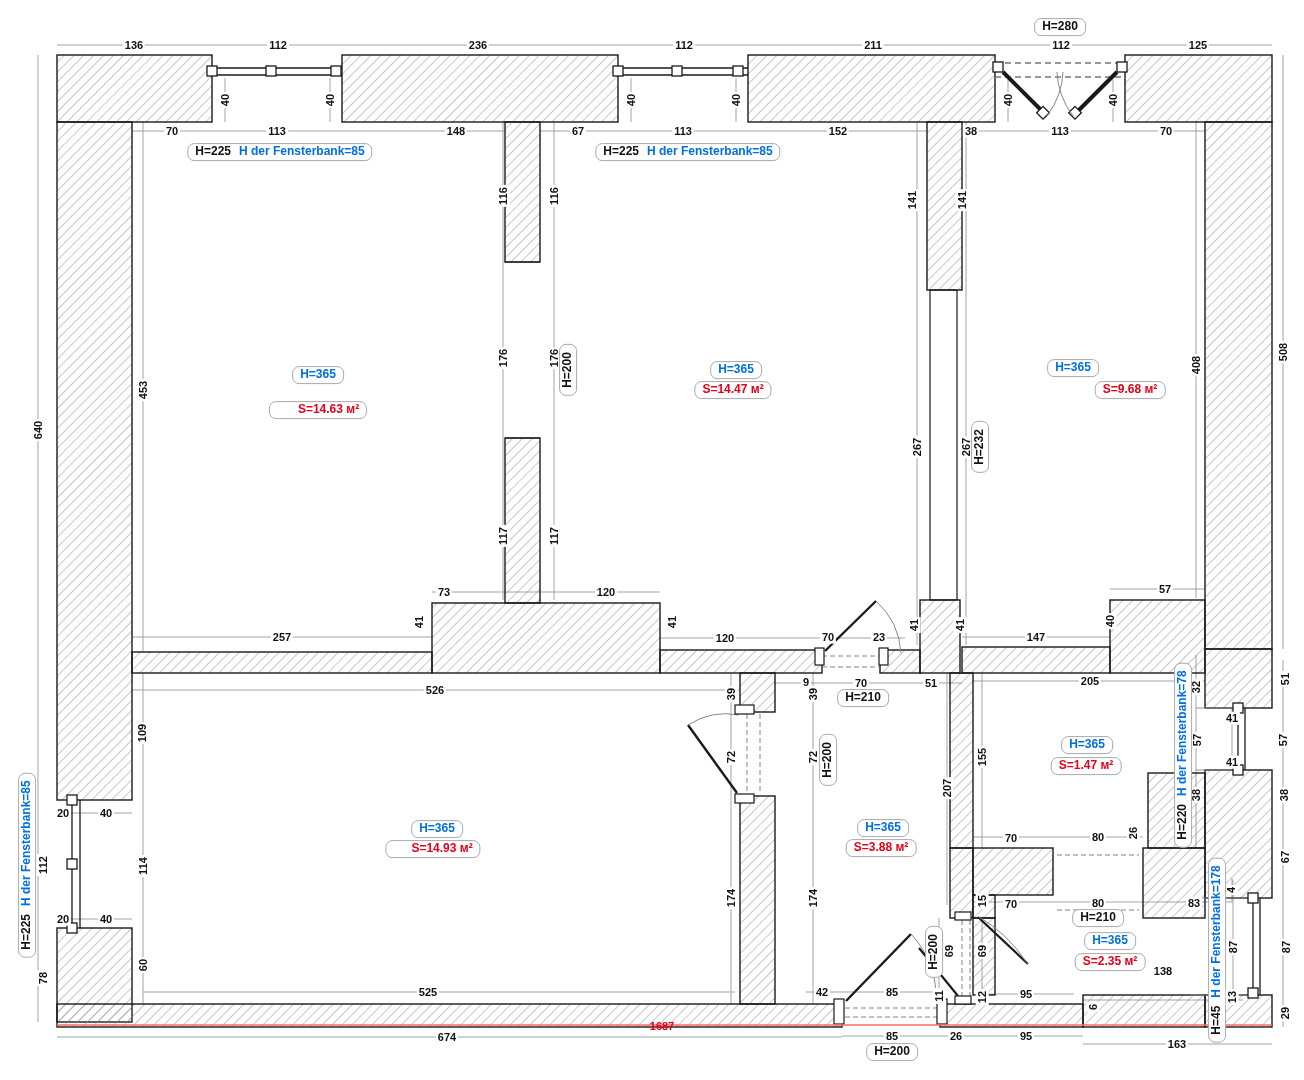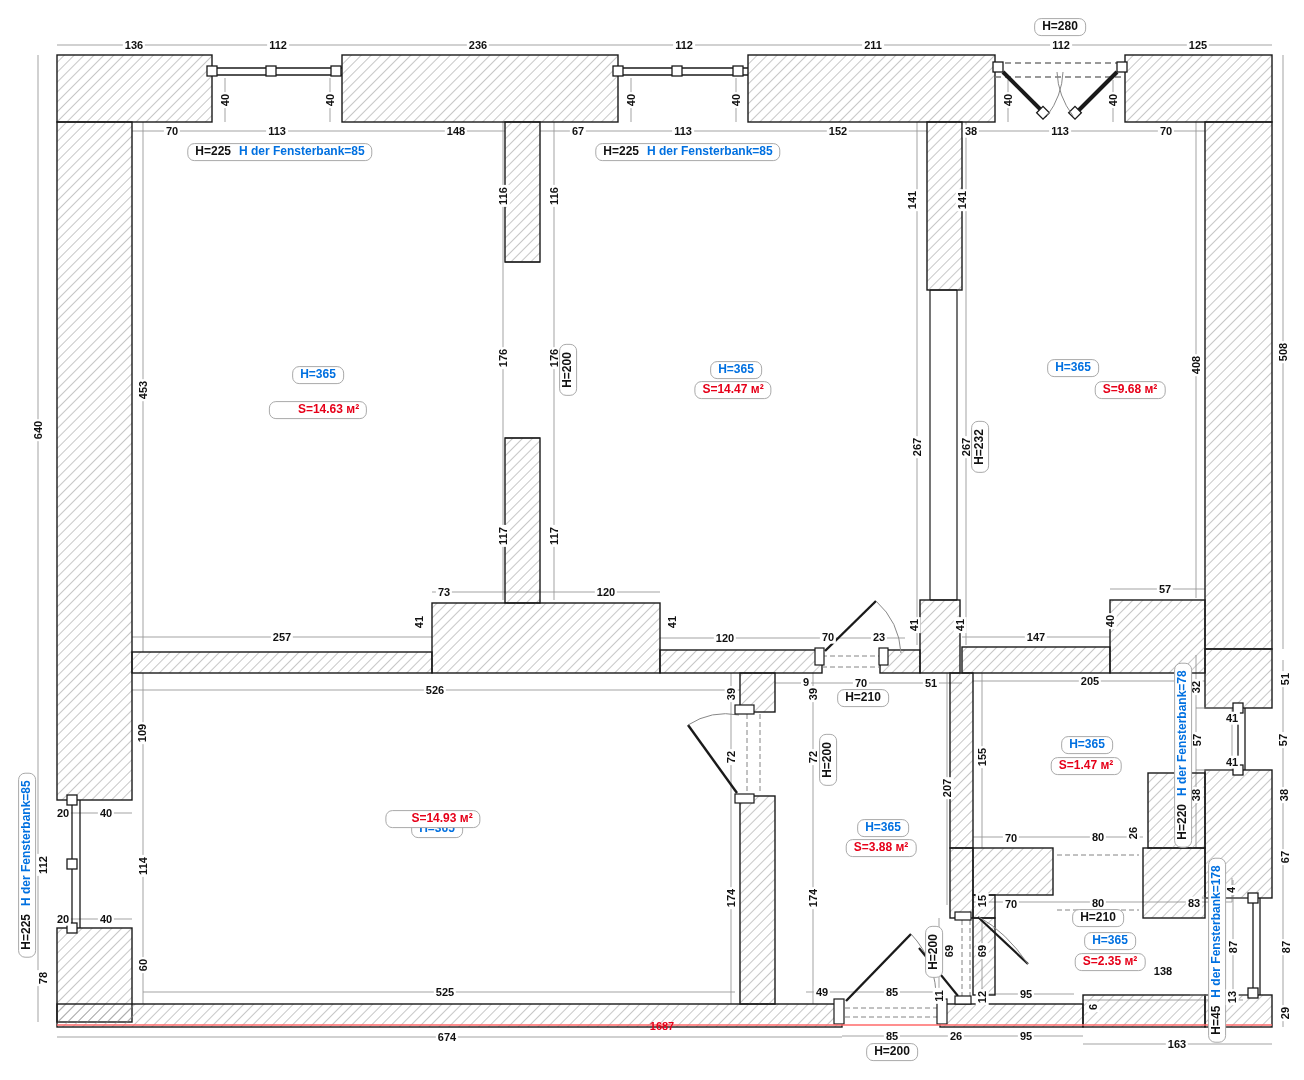--- a/index.html
+++ b/index.html
@@ -262,21 +262,21 @@
       <div class="lbl r90 bx combo" style="left: 27px; top: 865px;"><span>H=225</span><span class="t2">H der Fensterbank=85</span></div>
       <div class="lbl r90" style="left: 43px; top: 978px;"><span>78</span></div>
       <div class="lbl r90" style="left: 143px; top: 965px;"><span>60</span></div>
       <div class="lbl bx blue" style="left: 318px; top: 375px;"><span>H=365</span></div>
       <div class="lbl bx red" style="left: 318px; top: 410px; padding-left: 28px;"><span>S=14.63 м²</span></div>
       <div class="lbl bx blue" style="left: 736px; top: 370px;"><span>H=365</span></div>
       <div class="lbl bx red" style="left: 733px; top: 390px;"><span>S=14.47 м²</span></div>
       <div class="lbl bx blue" style="left: 1073px; top: 368px;"><span>H=365</span></div>
       <div class="lbl bx red" style="left: 1130px; top: 390px; border-radius: 7px;"><span>S=9.68 м²</span></div>
       <div class="lbl bx blue" style="left: 437px; top: 829px;"><span>H=365</span></div>
-      <div class="lbl bx red" style="left: 433px; top: 819px; padding-left: 25px;"><span>S=14.93 м²</span></div>
+      <div class="lbl bx red" style="left: 433px; top: 849px; padding-left: 25px;"><span>S=14.93 м²</span></div>
       <div class="lbl bx blue" style="left: 883px; top: 828px;"><span>H=365</span></div>
       <div class="lbl bx red" style="left: 881px; top: 848px;"><span>S=3.88 м²</span></div>
       <div class="lbl bx blue" style="left: 1087px; top: 745px;"><span>H=365</span></div>
       <div class="lbl bx red" style="left: 1086px; top: 766px;"><span>S=1.47 м²</span></div>
       <div class="lbl bx blue" style="left: 1110px; top: 941px;"><span>H=365</span></div>
       <div class="lbl bx red" style="left: 1110px; top: 962px;"><span>S=2.35 м²</span></div>
       <div class="lbl r90" style="left: 503px; top: 196px;"><span>116</span></div>
       <div class="lbl r90" style="left: 554px; top: 196px;"><span>116</span></div>
       <div class="lbl r90" style="left: 503px; top: 358px;"><span>176</span></div>
       <div class="lbl r90" style="left: 554px; top: 358px;"><span>176</span></div>
@@ -343,24 +343,24 @@
       <div class="lbl r90" style="left: 982px; top: 951px;"><span>69</span></div>
       <div class="lbl r90 bx" style="left: 934px; top: 952px;"><span>H=200</span></div>
       <div class="lbl r90" style="left: 939px; top: 996px;"><span>11</span></div>
       <div class="lbl r90" style="left: 982px; top: 997px;"><span>12</span></div>
       <div class="lbl" style="left: 1026px; top: 994px;"><span>95</span></div>
       <div class="lbl" style="left: 1163px; top: 971px;"><span>138</span></div>
       <div class="lbl r90" style="left: 1093px; top: 1007px;"><span>6</span></div>
       <div class="lbl r90 bx combo" style="left: 1217px; top: 950px;"><span>H=45</span><span class="t2">H der Fensterbank=178</span></div>
       <div class="lbl r90" style="left: 1233px; top: 947px;"><span>87</span></div>
       <div class="lbl r90" style="left: 1232px; top: 997px;"><span>13</span></div>
-      <div class="lbl" style="left: 822px; top: 992px;"><span>49</span></div>
+      <div class="lbl" style="left: 822px; top: 992px;"><span>42</span></div>
       <div class="lbl" style="left: 892px; top: 992px;"><span>85</span></div>
       <div class="lbl" style="left: 892px; top: 1036px;"><span>85</span></div>
       <div class="lbl" style="left: 956px; top: 1036px;"><span>26</span></div>
       <div class="lbl" style="left: 1026px; top: 1036px;"><span>95</span></div>
       <div class="lbl bx" style="left: 892px; top: 1052px;"><span>H=200</span></div>
       <div class="lbl" style="left: 1177px; top: 1044px;"><span>163</span></div>
-      <div class="lbl" style="left: 445px; top: 992px; text-align: center;"><span>525</span></div>
+      <div class="lbl" style="left: 428px; top: 992px; text-align: center;"><span>525</span></div>
       <div class="lbl" style="left: 447px; top: 1037px;"><span>674</span></div>
       <div class="lbl plainred" style="left: 662px; top: 1026px;"><span>1687</span></div>
     </div>
 </div>
 
 </body></html>

